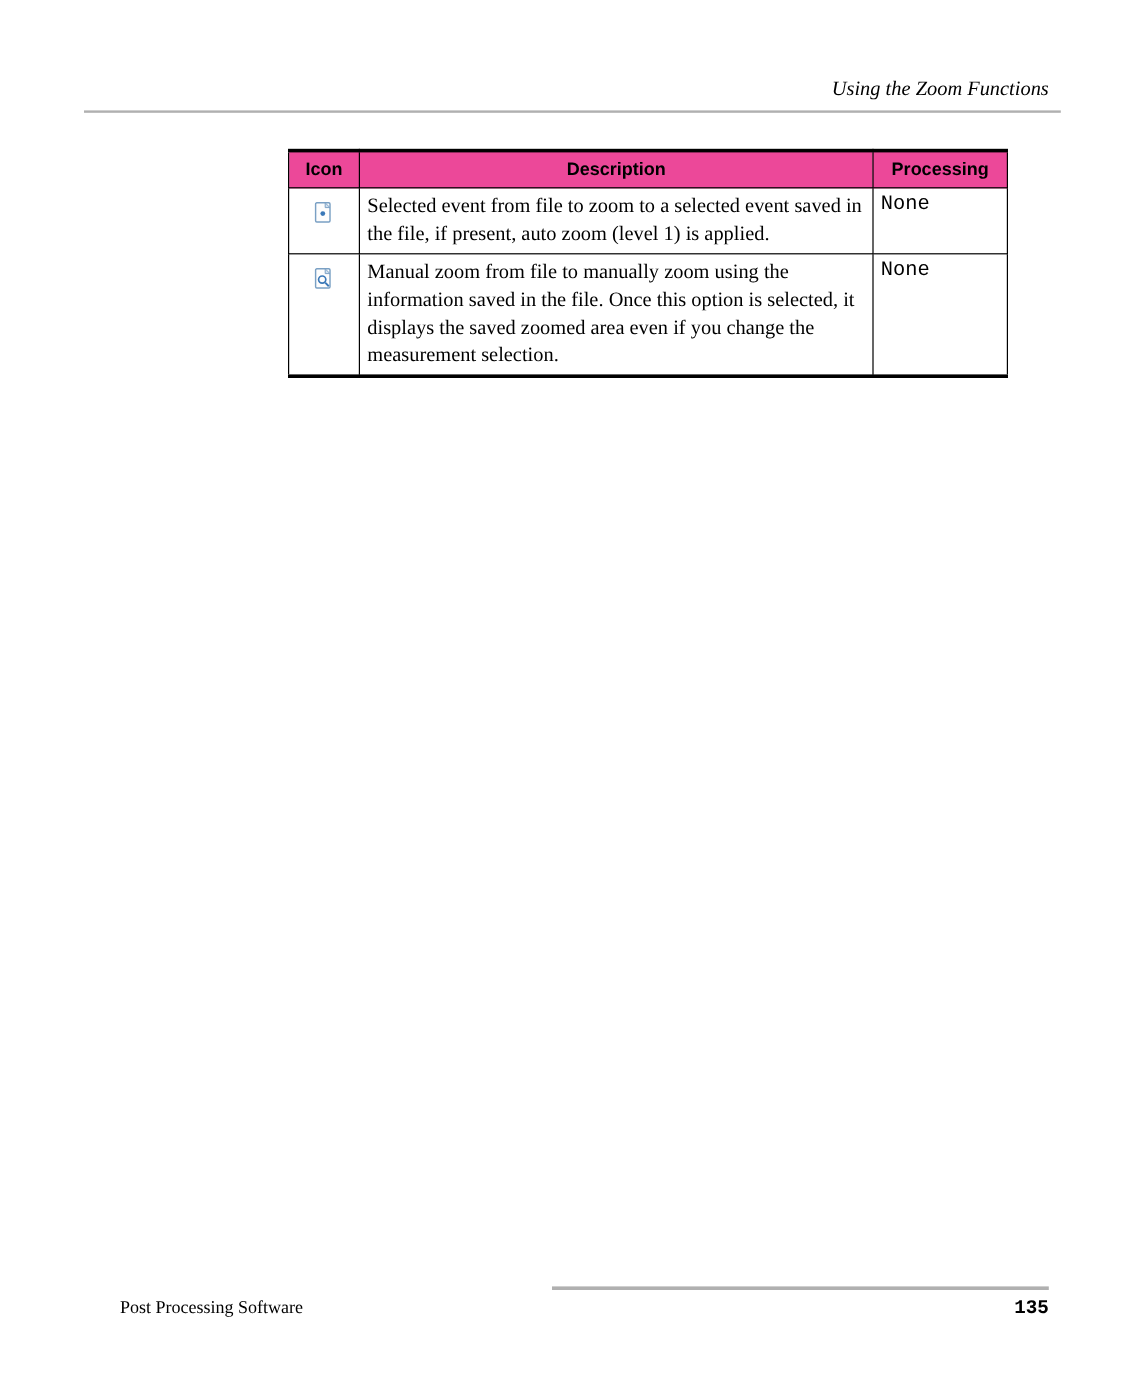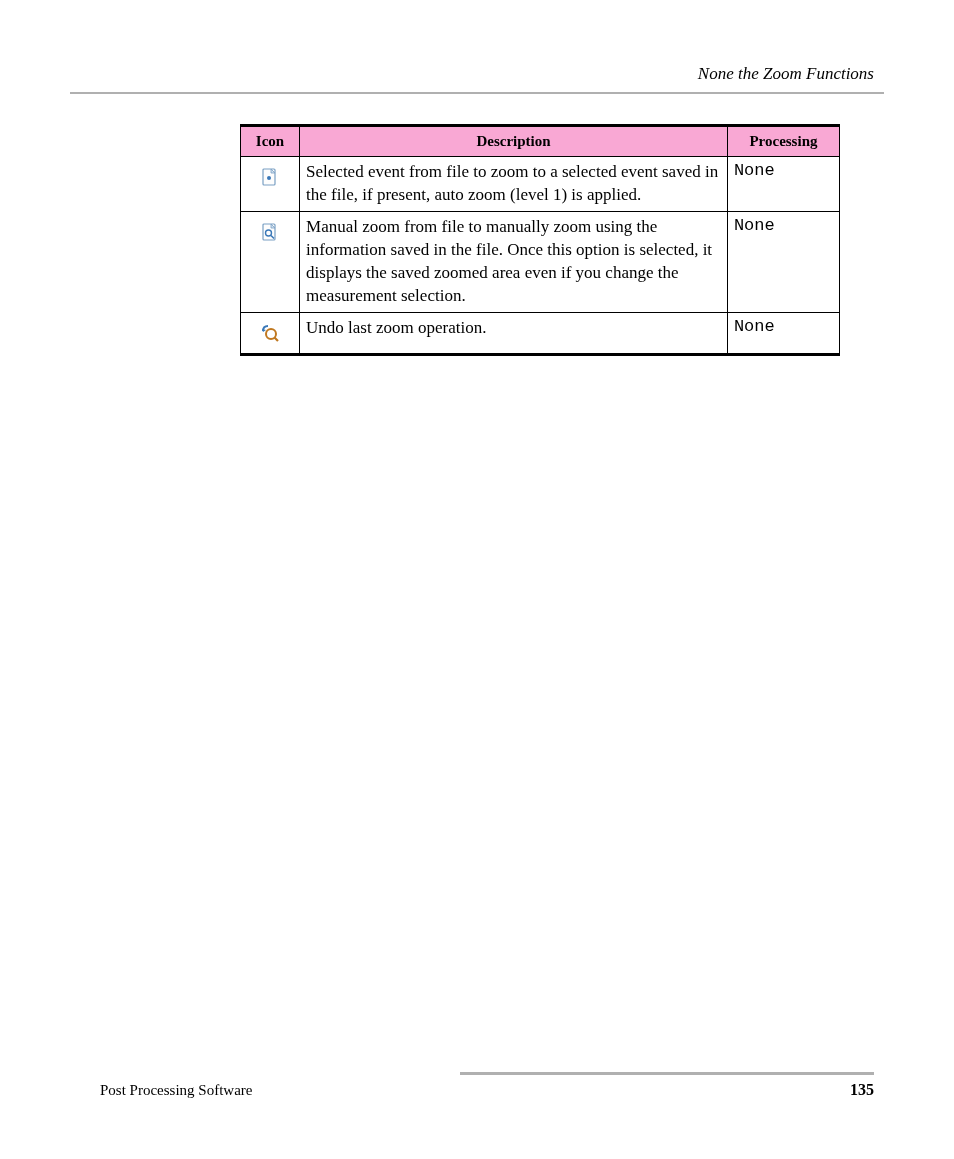--- a/index.html
+++ b/index.html
@@ -44,22 +44,22 @@
     border-collapse: collapse;
     margin-left: 170px;
     width: 600px;
     table-layout: fixed;
   }
   table.zoom-table th, table.zoom-table td {
     border: 1px solid #000;
     vertical-align: top;
   }
   table.zoom-table th {
-    background: #f9a8d4;
-    font-family: Liberation Serif, serif;
+    background: #ec4899;
+    font-family: Liberation Sans, sans-serif;
     font-weight: bold;
     font-size: 15px;
     padding: 6px 4px;
     text-align: center;
   }
   table.zoom-table {
     border-top: 3px solid #000;
     border-bottom: 3px solid #000;
   }
   col.icon-col { width: 58px; }
@@ -96,37 +96,37 @@
   .footer-row {
     display: flex;
     justify-content: space-between;
     align-items: baseline;
   }
   .footer-left {
     font-family: Georgia, 'Times New Roman', serif;
     font-size: 15px;
   }
   .footer-right {
-    font-family: Liberation Serif, serif;
+    font-family: Liberation Mono, monospace;
     font-weight: bold;
     font-size: 16px;
   }
   .svg-icon {
     width: 20px;
     height: 20px;
     display: inline-block;
     margin-top: 4px;
   }
 </style>
 </head>
 <body>
 
 <div class="page">
   <div class="header-block">
-    <div class="section-title">None the Zoom Functions</div>
+    <div class="section-title">Using the Zoom Functions</div>
   </div>
   <hr class="hr-line">
 
   <table class="zoom-table">
     <colgroup>
       <col class="icon-col">
         <col class="desc-col">
         <col class="short-col">
     </colgroup>
     <thead>
@@ -157,34 +157,20 @@
               <rect x="3" y="2" width="12" height="16" rx="1" fill="#fdfdfd" stroke="#7aa0c4" stroke-width="1.2"></rect>
               <path d="M11 2 L15 6 L11 6 Z" fill="#cfe0ef" stroke="#7aa0c4" stroke-width="0.8"></path>
               <circle cx="8.5" cy="11" r="3" fill="none" stroke="#3a78b8" stroke-width="1.4"></circle>
               <line x1="11" y1="13.5" x2="14" y2="16.5" stroke="#3a78b8" stroke-width="1.6"></line>
             </svg>
           </span>
         </td>
         <td class="desc-cell">Manual zoom from file to manually zoom using the information saved in the file. Once this option is selected, it displays the saved zoomed area even if you change the measurement selection.</td>
         <td class="short-cell">None</td>
       </tr>
-      <tr>
-        <td class="icon-cell">
-          <span class="svg-icon">
-            <svg viewBox="0 0 20 20" width="20" height="20">
-              <circle cx="11" cy="11" r="5" fill="none" stroke="#c07820" stroke-width="2"></circle>
-              <line x1="14.5" y1="14.5" x2="18" y2="18" stroke="#c07820" stroke-width="2.2"></line>
-              <path d="M8 3 C5 3 3 5 3 8" fill="none" stroke="#3a78b8" stroke-width="2"></path>
-              <path d="M2 6 L3 9 L6 7 Z" fill="#3a78b8"></path>
-            </svg>
-          </span>
-        </td>
-        <td class="desc-cell">Undo last zoom operation.</td>
-        <td class="short-cell">None</td>
-      </tr>
     </tbody>
   </table>
 
   <div class="footer">
     <hr class="footer-line">
     <div class="footer-row">
       <span class="footer-left">Post Processing Software</span>
       <span class="footer-right">135</span>
     </div>
   </div>

